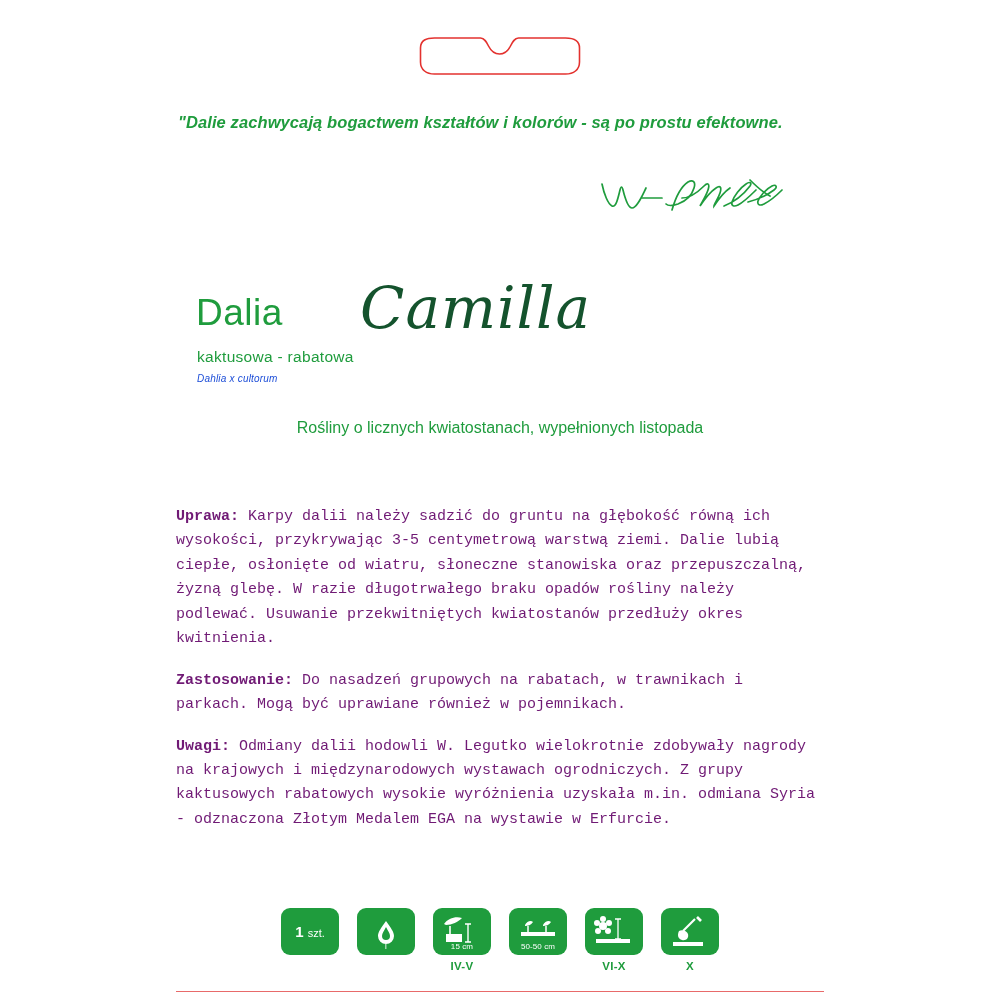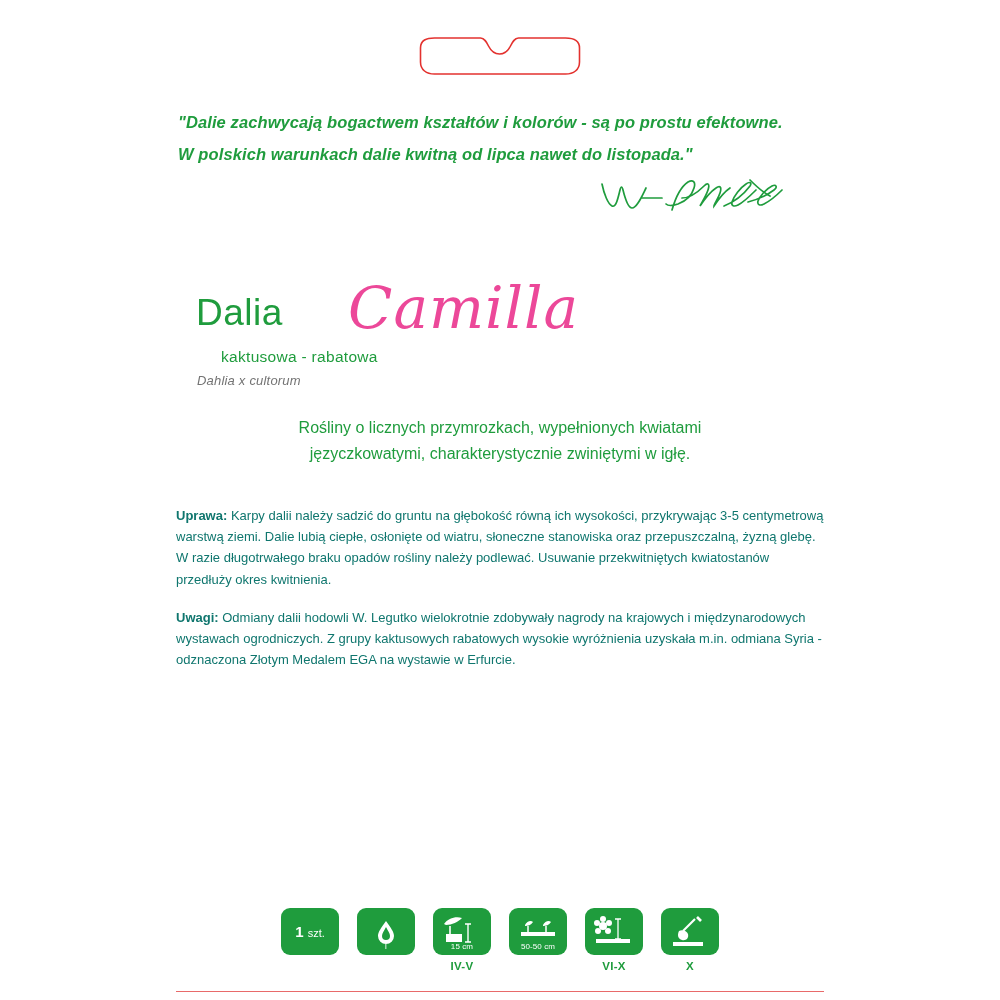--- a/index.html
+++ b/index.html
@@ -60,44 +60,43 @@
     position: absolute;
     left: 0;
     top: 0;
     font-size: 37px;
     font-weight: 400;
     color: #1f9c3d;
     letter-spacing: 0.5px;
   }
   .cultivar {
     position: absolute;
-    left: 152px;
+    left: 164px;
     top: -18px;
     font-family: "DejaVu Serif", serif;
     font-style: italic;
     font-size: 58px;
-    color: #ec4899;
+    color: #14532d;
     letter-spacing: 1px;
   }
   .subtype {
     position: absolute;
     top: 348px;
     left: 197px;
     font-size: 15.5px;
     color: #1f9c3d;
     letter-spacing: 0.3px;
-    margin-left: 24px;
   }
   .latin {
     position: absolute;
     top: 373px;
     left: 197px;
-    font-size: 13px;
+    font-size: 10px;
     font-style: italic;
-    color: #737373;
+    color: #1d4ed8;
     letter-spacing: 0.2px;
   }
 
   
   .intro {
     position: absolute;
     top: 415px;
     left: 150px;
     width: 700px;
     text-align: center;
@@ -105,23 +104,24 @@
     line-height: 1.62;
     color: #1f9c3d;
   }
 
   
   .body {
     position: absolute;
     top: 505px;
     left: 176px;
     width: 648px;
-    font-size: 13px;
+    font-size: 15px;
     line-height: 1.63;
-    color: #0f766e;
+    color: #701a75;
+    font-family: Liberation Mono, monospace;
   }
   .body p { margin: 0 0 17px 0; }
   .body .lbl { font-weight: bold; }
 
   
   .icons {
     position: absolute;
     left: 0;
     top: 908px;
     width: 1000px;
@@ -188,21 +188,20 @@
 <body>
 
 <div class="hanger">
   <svg width="175" height="42" viewBox="0 0 175 42" fill="none">
     <path d="M8 12 C8 4 14 2 22 2 L68 2 C72 2 74 6 76 10 C79 16 82 18 87 18 C92 18 95 16 98 10 C100 6 102 2 106 2 L153 2 C161 2 167 4 167 12 L167 26 C167 34 161 38 153 38 L22 38 C14 38 8 34 8 26 Z" stroke="#e3322f" stroke-width="1.6" fill="none"></path>
   </svg>
 </div>
 
 <div class="quote">
   <div>"Dalie zachwycają bogactwem kształtów i kolorów - są po prostu efektowne.</div>
-  <div>W polskich warunkach dalie kwitną od lipca nawet do listopada."</div>
 </div>
 
 <div class="signature">
   <svg width="220" height="60" viewBox="0 0 220 60" fill="none" stroke="#1f9c3d" stroke-width="1.7" stroke-linecap="round">
     <path d="M4 16 C6 26 10 36 14 38 C18 40 20 30 22 22 C23 18 24 18 25 22 C27 30 30 40 34 40 C39 40 44 28 48 20"></path>
     <path d="M44 30 C50 30 58 30 64 30"></path>
     <path d="M74 42 C78 28 84 18 90 14 C95 11 98 14 96 20 C94 27 88 33 80 36 C74 38 70 38 68 36"></path>
     <path d="M84 30 C92 30 100 24 106 18 C110 14 112 16 110 22 C108 28 104 34 102 38 C106 32 112 24 118 20 C122 17 124 19 122 25 C120 31 116 36 116 38 C120 32 126 24 132 20"></path>
     <path d="M126 38 C136 34 146 26 152 18 C154 15 152 13 148 16 C142 20 136 28 134 34 C133 38 136 39 140 37 C146 34 152 28 158 22"></path>
     <path d="M150 34 C158 32 168 28 176 22 C180 19 178 16 174 18 C168 21 162 28 160 33 C159 37 162 38 166 36 C172 33 178 28 184 22"></path>
@@ -211,26 +210,26 @@
 </div>
 
 <div class="title-row">
   <span class="genus">Dalia</span>
   <span class="cultivar">Camilla</span>
 </div>
 <div class="subtype">kaktusowa - rabatowa</div>
 <div class="latin">Dahlia x cultorum</div>
 
 <div class="intro">
-  <div>Rośliny o licznych przymrozkach, wypełnionych kwiatami</div>
-  <div>języczkowatymi, charakterystycznie zwiniętymi w igłę.</div>
+  <div>Rośliny o licznych kwiatostanach, wypełnionych listopada</div>
 </div>
 
 <div class="body">
   <p><span class="lbl">Uprawa:</span><span> Karpy dalii należy sadzić do gruntu na głębokość równą ich wysokości, przykrywając 3-5 centymetrową warstwą ziemi. Dalie lubią ciepłe, osłonięte od wiatru, słoneczne stanowiska oraz przepuszczalną, żyzną glebę. W razie długotrwałego braku opadów rośliny należy podlewać. Usuwanie przekwitniętych kwiatostanów przedłuży okres kwitnienia.</span></p>
+  <p><span class="lbl">Zastosowanie:</span><span> Do nasadzeń grupowych na rabatach, w trawnikach i parkach. Mogą być uprawiane również w pojemnikach.</span></p>
   <p><span class="lbl">Uwagi:</span><span> Odmiany dalii hodowli W. Legutko wielokrotnie zdobywały nagrody na krajowych i międzynarodowych wystawach ogrodniczych. Z grupy kaktusowych rabatowych wysokie wyróżnienia uzyskała m.in. odmiana Syria - odznaczona Złotym Medalem EGA na wystawie w Erfurcie.</span></p>
 </div>
 
 <div class="icons">
 
   <div class="icon-wrap">
     <div class="icon-box">
       <span class="qty"><span>1</span>&nbsp;<small>szt.</small></span>
     </div>
     <div class="icon-cap"></div>

